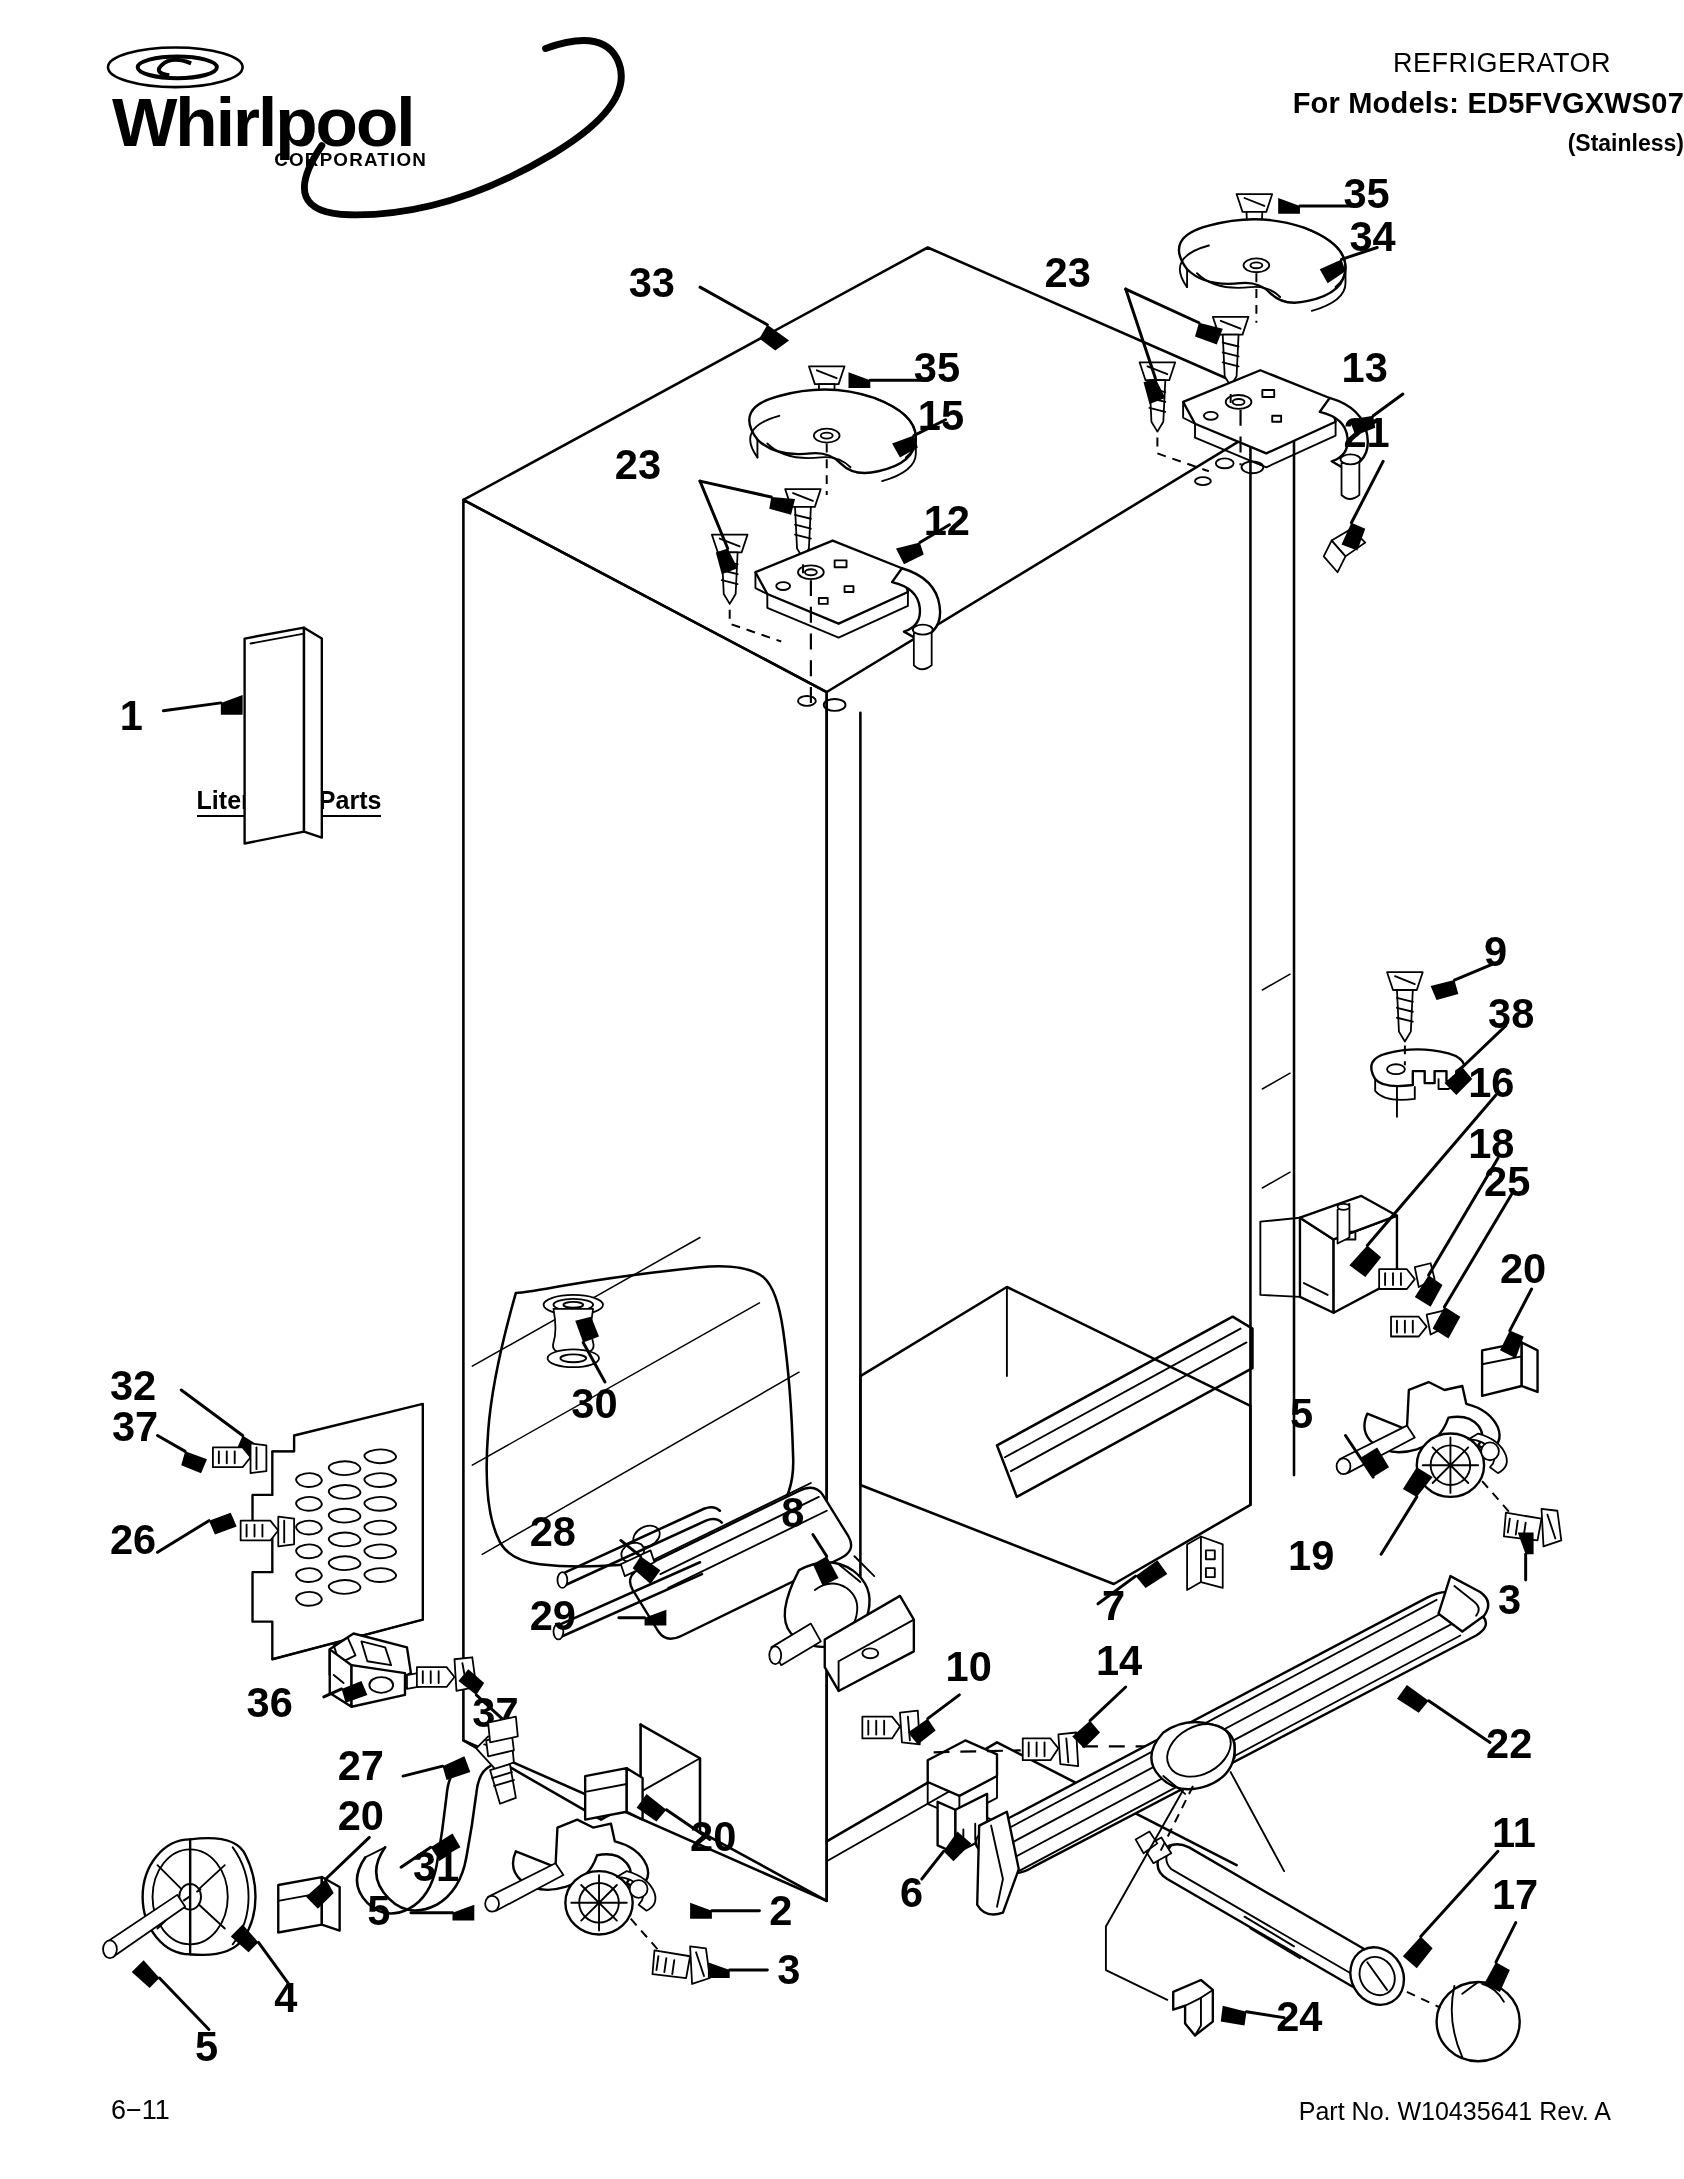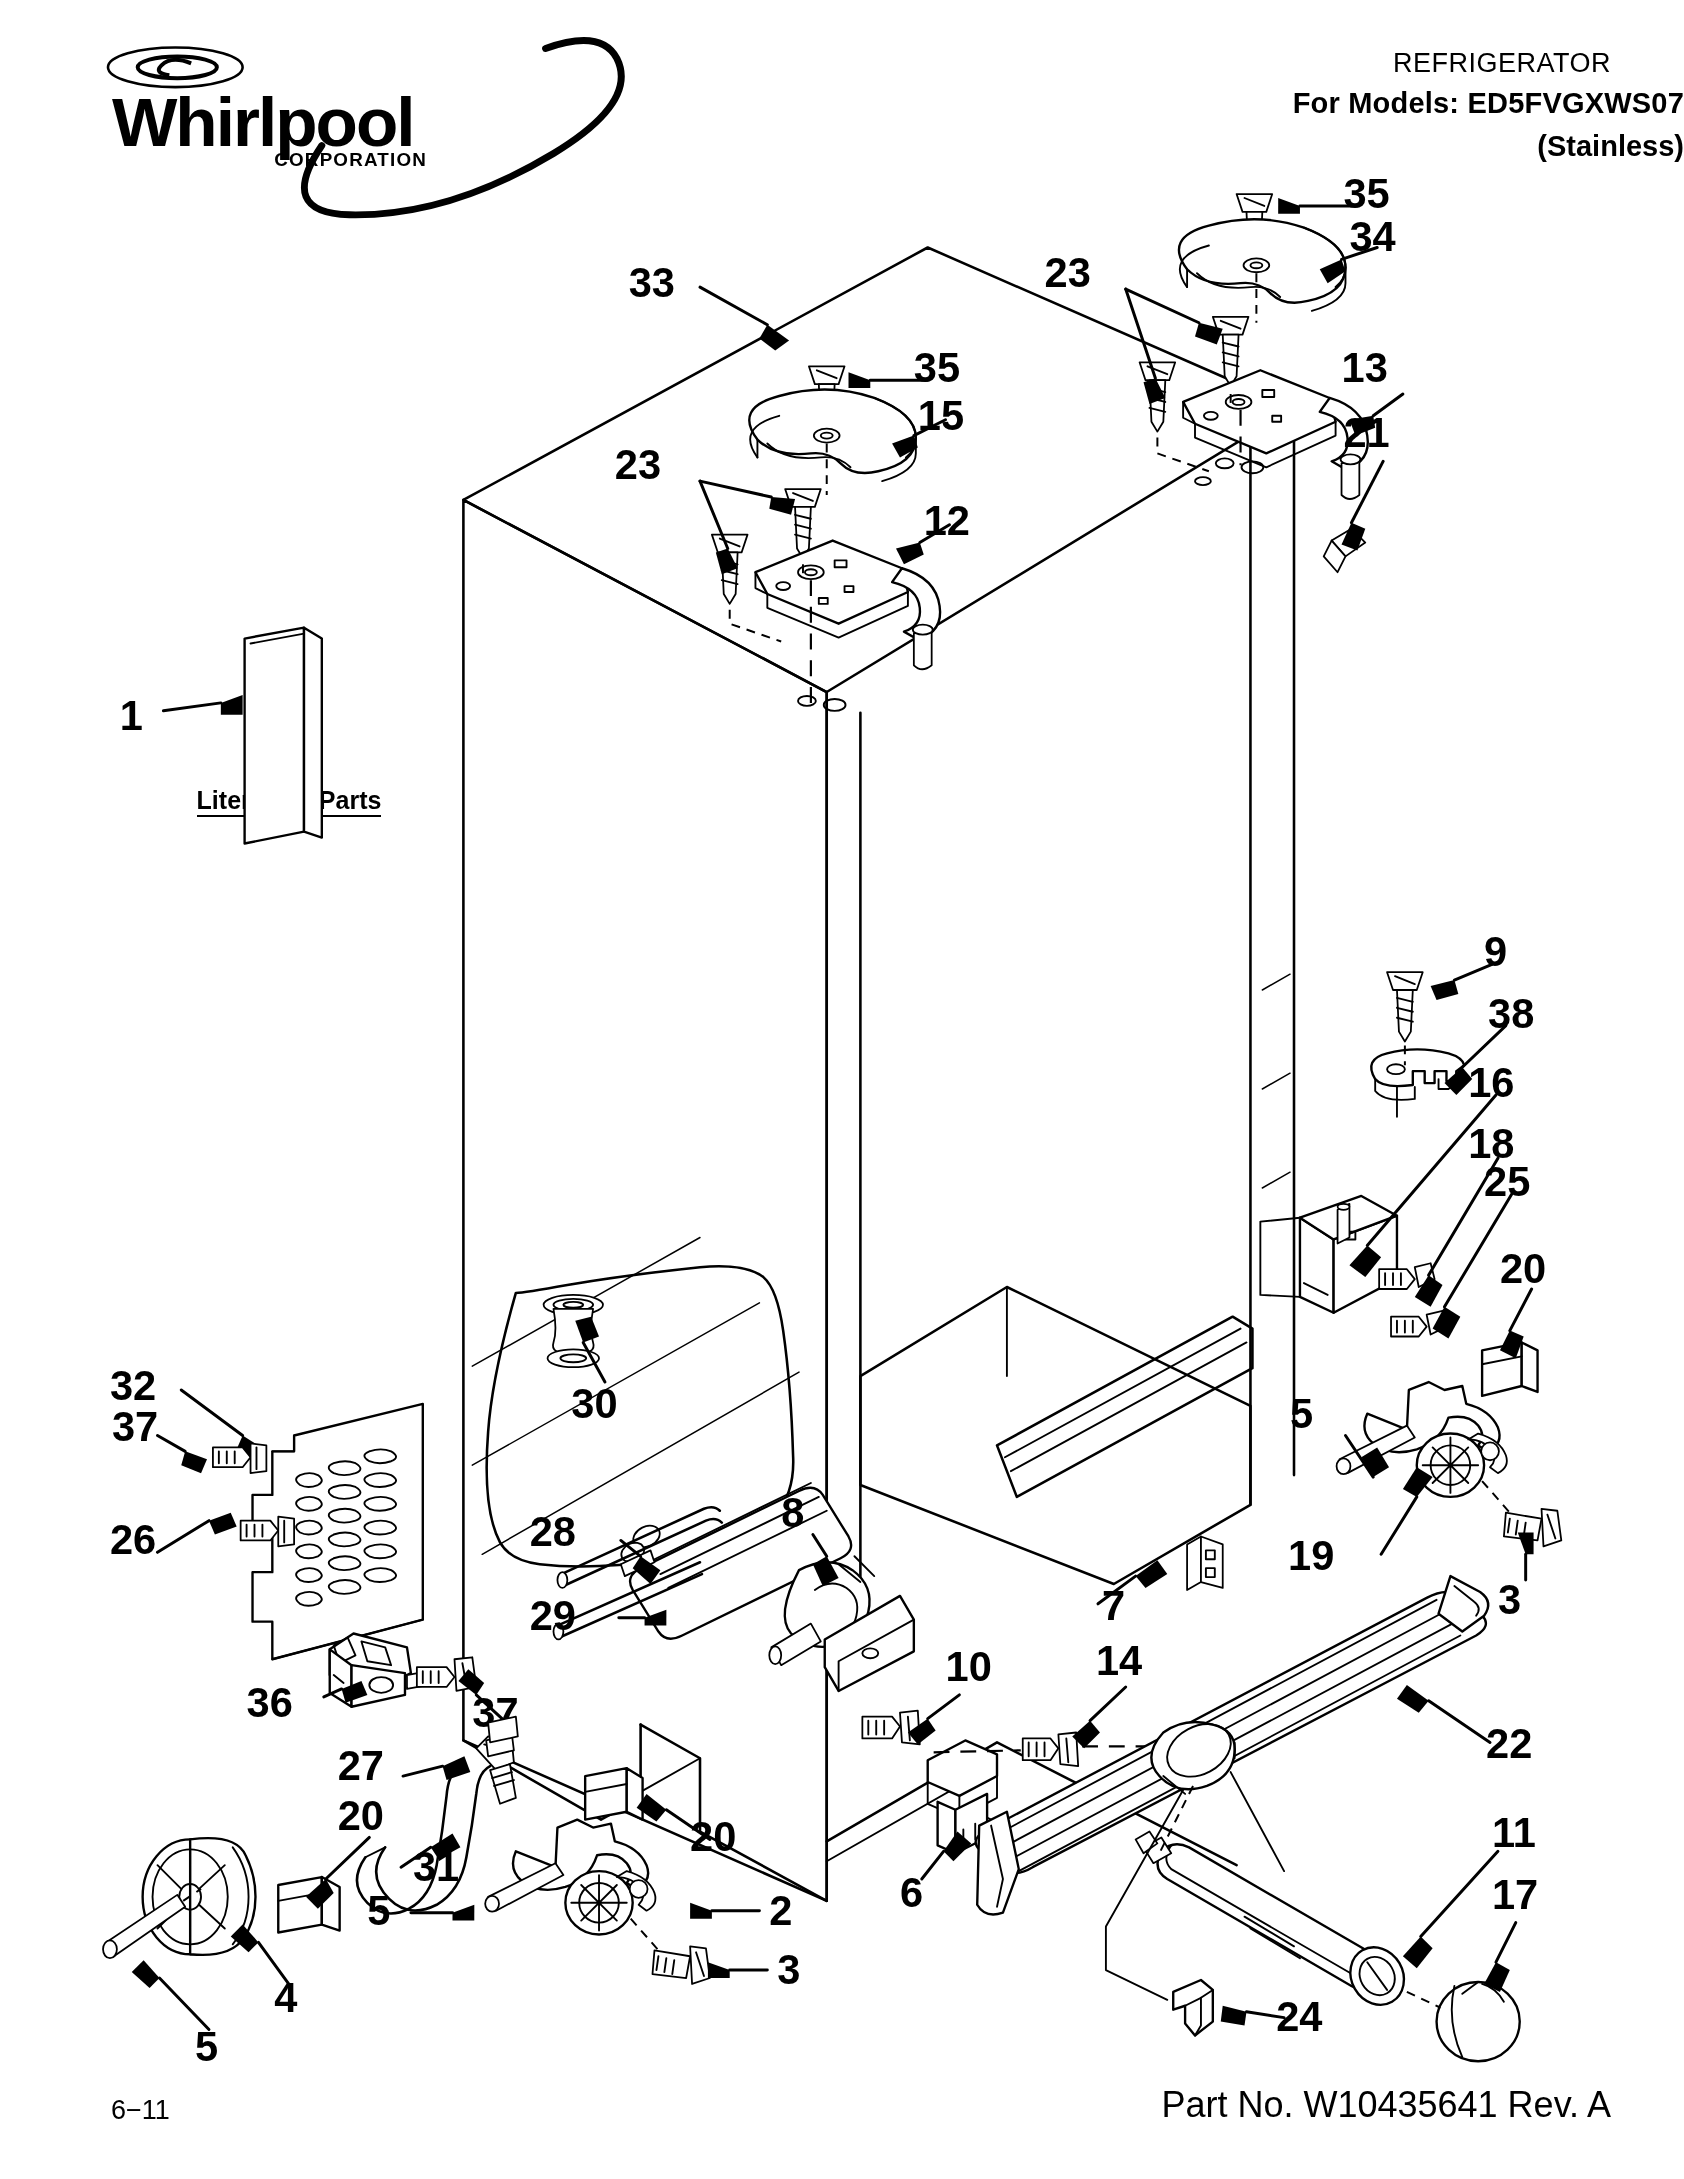--- a/index.html
+++ b/index.html
@@ -10,28 +10,28 @@
   }
   #sheet{position:absolute;inset:0;margin-left:7px;}
   .hdr-right{
     position:absolute;right:73px;top:48px;
     font-size:27px;letter-spacing:0.5px;font-weight:400;
   }
   .title-block{
     position:absolute;left:0;right:0;top:87px;text-align:right;
   }
   .title-block .t1{font-size:29px;font-weight:bold;letter-spacing:0.2px;}
-  .title-block .t2{font-size:29px;font-weight:bold;margin-top:10px;}
+  .title-block .t2{font-size:23px;font-weight:bold;margin-top:10px;}
   .lit-label{
     position:absolute;left:188px;top:786px;width:188px;text-align:center;
     font-size:25px;font-weight:bold;
   }
   .lit-label span{border-bottom:2px solid #000;padding-bottom:1px;}
   .foot-l{position:absolute;left:104px;bottom:53px;font-size:27px;}
-  .foot-r{position:absolute;right:73px;bottom:53px;font-size:36px;}
+  .foot-r{position:absolute;right:73px;bottom:53px;font-size:25px;}
   svg{position:absolute;left:0;top:0;width:1684px;height:2179px;}
   .ln{fill:none;stroke:#000;stroke-width:2.6;stroke-linecap:round;stroke-linejoin:round;}
   .ln-t{fill:none;stroke:#000;stroke-width:1.9;stroke-linecap:round;stroke-linejoin:round;}
   .ln-h{fill:none;stroke:#000;stroke-width:1.5;stroke-linecap:round;}
   .fillw{fill:#fff;stroke:#000;stroke-width:2.4;stroke-linejoin:round;}
   .fillw-t{fill:#fff;stroke:#000;stroke-width:1.8;stroke-linejoin:round;}
   .solid{fill:#000;}
   .dash{fill:none;stroke:#000;stroke-width:2.2;stroke-dasharray:16 11;}
   .dashf{fill:none;stroke:#000;stroke-width:2;stroke-dasharray:9 7;}
   .lead{fill:none;stroke:#000;stroke-width:3;stroke-linecap:round;}

